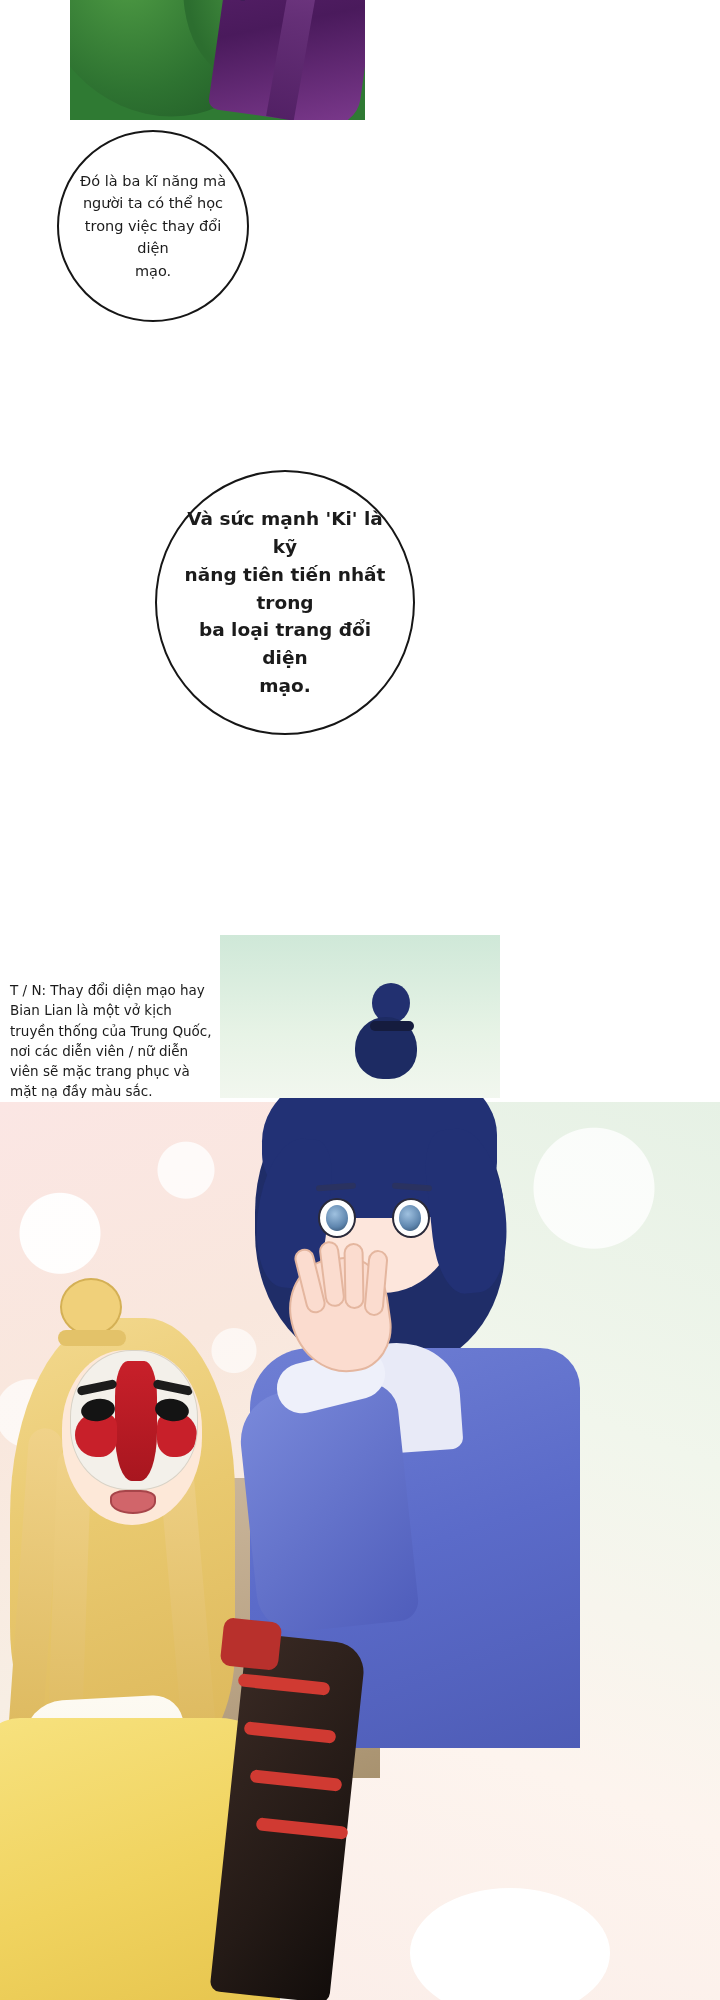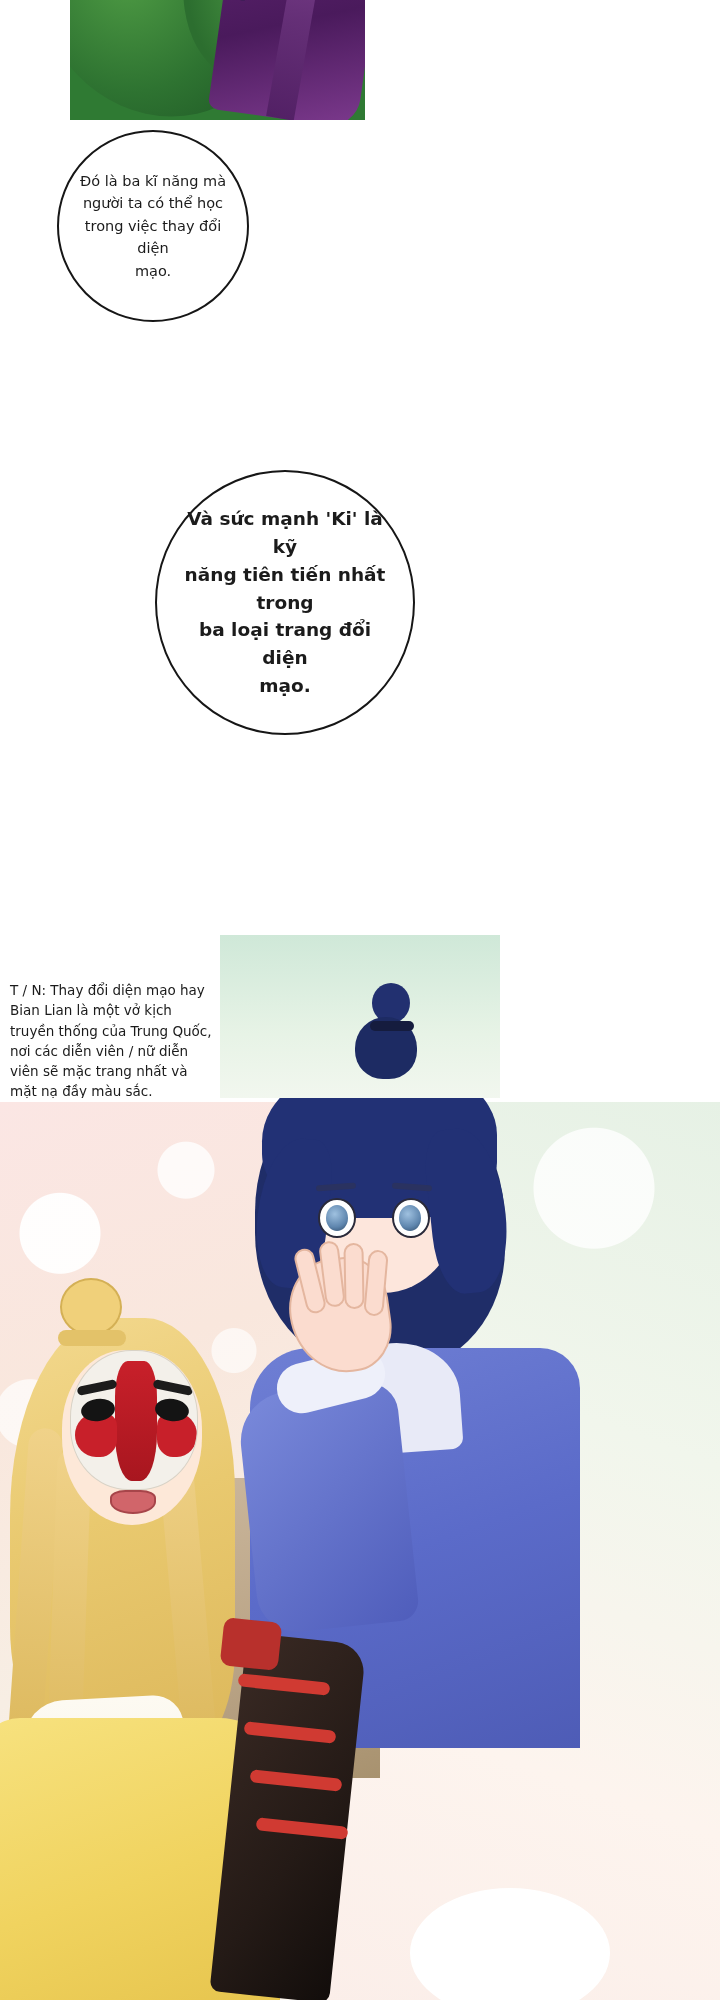--- a/index.html
+++ b/index.html
@@ -489,21 +489,21 @@
 mạo.</p>
 </div>
 
 <div class="bubble" id="bubble-2">
   <p>Và sức mạnh 'Ki' là kỹ
 năng tiên tiến nhất trong
 ba loại trang đổi diện
 mạo.</p>
 </div>
 
-<div class="tn-note">T / N: Thay đổi diện mạo hay Bian Lian là một vở kịch truyền thống của Trung Quốc, nơi các diễn viên / nữ diễn viên sẽ mặc trang nhất và mặt nạ đầy màu sắc.</div>
+<div class="tn-note">T / N: Thay đổi diện mạo hay Bian Lian là một vở kịch truyền thống của Trung Quốc, nơi các diễn viên / nữ diễn viên sẽ mặc trang phục và mặt nạ đầy màu sắc.</div>
 
 <div class="panel-right-top">
   <div class="bun"></div>
   <div class="hair-top"></div>
   <div class="bun-tie"></div>
 </div>
 
 <div class="panel-bottom">
   <div class="bg-left"></div>
   <div class="bg-right"></div>

